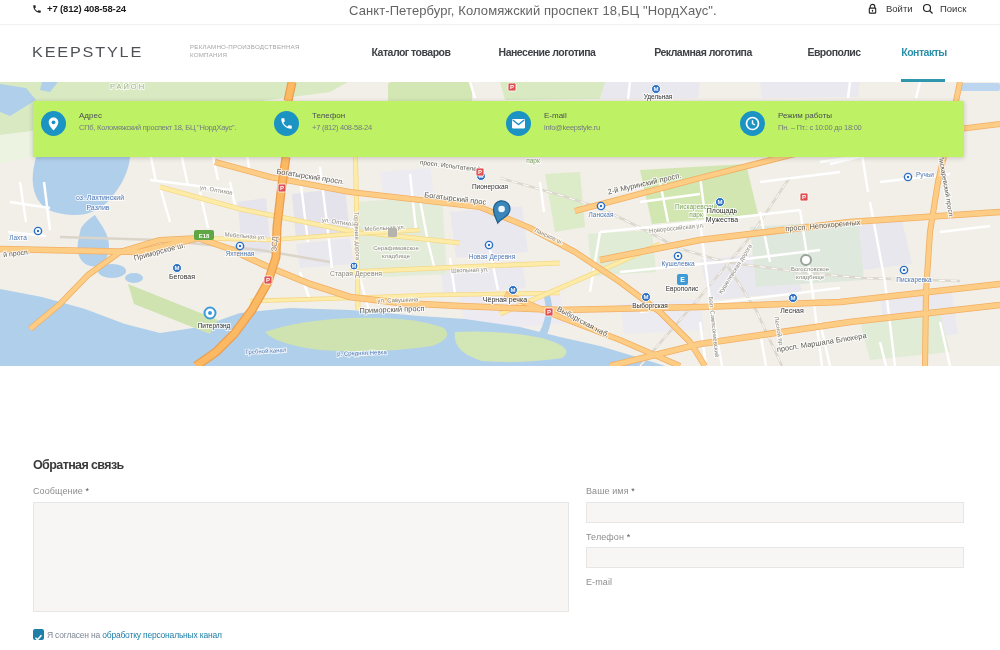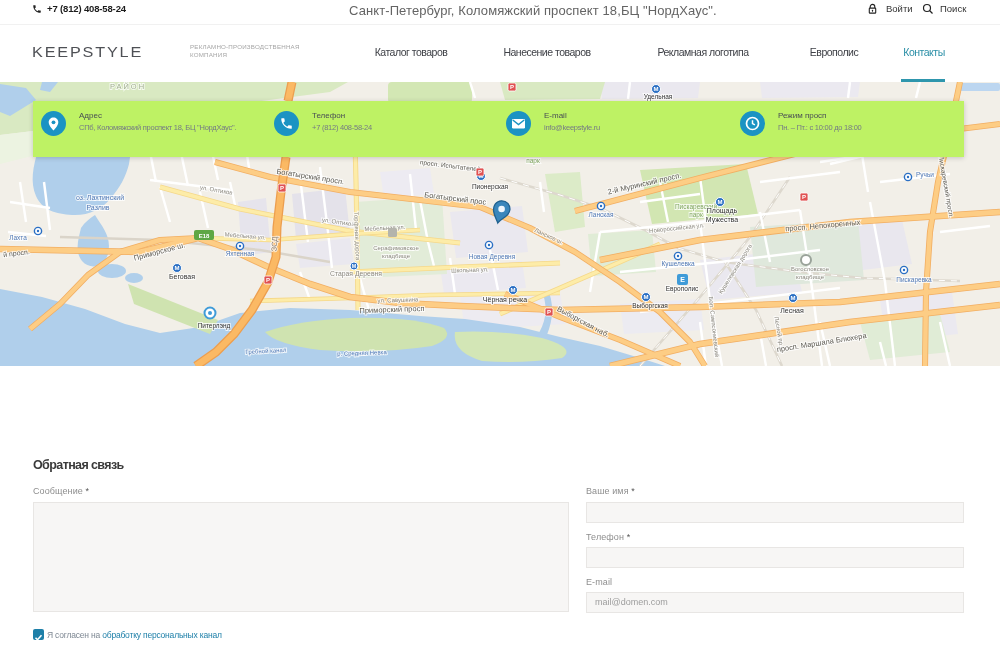--- a/index.html
+++ b/index.html
@@ -5,21 +5,21 @@
 body{width:1000px;height:650px;font-family:"Liberation Sans",sans-serif;background:#fff;overflow:hidden}
 #topbar{position:relative;height:25px;background:#fff;border-bottom:1px solid #f1f1f1}
 #header{position:relative;height:57px;background:#fff}
 .abs{position:absolute}
 #mapwrap{position:relative;height:320px;overflow:hidden}
 #card{position:absolute;left:33px;top:19px;width:931px;height:56px;background:#bef264;box-shadow:0 1px 5px rgba(0,0,0,.18)}
 .citem{position:absolute;top:0;height:56px}
 .cic{position:absolute;top:10px;left:0;width:25px;height:25px;border-radius:50%;background:#1b93c3}
 .clab{position:absolute;left:38px;top:10px;font-size:8px;color:#484d54;white-space:nowrap}
 .cval{position:absolute;left:38px;top:21.5px;font-size:7.5px;letter-spacing:-.25px;color:#747a84;white-space:nowrap}
-.navi{position:absolute;top:21px;transform:translateX(-50%);font-size:10.5px;font-weight:normal;color:#3f4147;letter-spacing:-.5px;white-space:nowrap}
+.navi{position:absolute;top:21px;transform:translateX(-50%);font-size:10.5px;font-weight:bold;color:#3f4147;letter-spacing:-.5px;white-space:nowrap}
 #lower{position:relative;height:284px;background:#fff}
 .flab{position:absolute;font-size:9px;color:#8e8e8e;letter-spacing:.1px}
 .finp{position:absolute;background:#f7f6f5;border:1px solid #e8e6e4}
 </style></head>
 <body>
 <div id="topbar">
  <svg class="abs" style="left:32px;top:4px" width="10" height="10" viewBox="0 0 24 24">
       <path fill="#222" d="M6.6 10.8c1.4 2.8 3.8 5.1 6.6 6.6l2.2-2.2c.3-.3.7-.4 1-.2 1.1.4 2.3.6 3.6.6.6 0 1 .4 1 1V20c0 .6-.4 1-1 1C10.6 21 3 13.4 3 4c0-.6.4-1 1-1h3.5c.6 0 1 .4 1 1 0 1.2.2 2.4.6 3.6.1.3 0 .7-.2 1l-2.3 2.2z"></path>
     </svg>
  <div class="abs" style="left:47px;top:3px;font-size:9.5px;font-weight:bold;color:#1c1c1c;letter-spacing:-.15px">+7 (812) 408-58-24</div>
@@ -36,21 +36,21 @@
       <path stroke="#222" stroke-width="2.4" d="M15.5 15.5L21 21"></path>
     </svg>
  <div class="abs" style="left:940px;top:3px;font-size:9.5px;color:#333">Поиск</div>
 </div>
 <div id="header">
  <svg class="abs" style="left:32px;top:18px" width="115" height="18" viewBox="0 0 115 18">
       <text x="0" y="14" font-family="Liberation Sans" font-size="15" letter-spacing="1.7" fill="#4e5055" transform="scale(1.08,1)">KEEPSTYLE</text>
     </svg>
  <div class="abs" style="left:190px;top:18px;font-size:6.2px;line-height:8.2px;color:#a6a6a6;letter-spacing:.2px">РЕКЛАМНО-ПРОИЗВОДСТВЕННАЯ<br>КОМПАНИЯ</div>
  <div class="navi" style="left:411px">Каталог товаров</div>
- <div class="navi" style="left:547px">Нанесение товаров</div>
+ <div class="navi" style="left:547px">Нанесение логотипа</div>
  <div class="navi" style="left:703px">Рекламная логотипа</div>
  <div class="navi" style="left:834px">Европолис</div>
  <div class="navi" style="left:924px;color:#2b8fa7">Контакты</div>
  <div class="abs" style="left:901px;top:54px;width:44px;height:3px;background:#2e96ad"></div>
 </div>
 <div id="mapwrap">
 <svg id="map" width="1000" height="284" viewBox="0 0 1000 284" style="display:block;background:#f2efe8">
 <polygon points="238,120 266,116 271,170 242,174" fill="#e6e4ec"></polygon>
 <polygon points="292,112 345,106 350,152 296,157" fill="#e4e2ea"></polygon>
 <polygon points="296,162 350,156 354,182 300,186" fill="#eae8ef"></polygon>
@@ -306,35 +306,34 @@
             <path d="M6.8 9l5.7 4.6L18.2 9" stroke="#1b93c3" stroke-width="1.5" fill="none"></path>
           </svg></div>
   <div class="clab">E-mail</div>
   <div class="cval">info@keepstyle.ru</div>
  </div>
  <div class="citem" style="left:707px">
   <div class="cic"><svg width="25" height="25" viewBox="0 0 24 24" style="padding:4.5px">
             <circle cx="12" cy="12" r="9" fill="none" stroke="#fff" stroke-width="2.6"></circle>
             <path stroke="#fff" stroke-width="2.2" fill="none" d="M12 7v5.2l3.6 2"></path>
           </svg></div>
-  <div class="clab">Режим просп</div>
+  <div class="clab">Режим работы</div>
   <div class="cval">Пн. – Пт.: с 10:00 до 18:00</div>
  </div>
 </div>
 </div>
 <div id="lower">
  <div class="abs" style="left:33px;top:56px;font-size:12.5px;font-weight:bold;color:#3a3a3a;letter-spacing:-.6px">Обратная связь</div>
  <div class="flab" style="left:33px;top:84px">Сообщение <span style="color:#555">*</span></div>
  <div class="finp" style="left:33px;top:100px;width:536px;height:110px"></div>
  <div class="flab" style="left:586px;top:84px">Ваше имя <span style="color:#555">*</span></div>
  <div class="finp" style="left:586px;top:100px;width:378px;height:21px"></div>
  <div class="flab" style="left:586px;top:130px">Телефон <span style="color:#555">*</span></div>
  <div class="finp" style="left:586px;top:145px;width:378px;height:21px"></div>
  <div class="flab" style="left:586px;top:175px">E-mail</div>
- <div class="finp" style="left:586px;top:190px;width:378px;height:21px;font-size:9px;color:#9d9d9d;line-height:19px;padding-left:8px">mail@domen.com</div>
  <div class="abs" style="left:33px;top:227px;width:11px;height:11px;background:#1d7fae;background:#1d7fa8;border-radius:2px">
   <svg width="11" height="11" viewBox="0 0 11 11">
         <path fill="none" stroke="#fff" stroke-width="1.6" d="M2.5 5.7l2 2 4-4.5"></path>
       </svg>
  </div>
  <div class="abs" style="left:47px;top:228px;font-size:8.5px;letter-spacing:-.2px;color:#7e8893">Я согласен на <span style="color:#1d7fa8">обработку персональных канал</span></div>
  <div class="abs" style="left:33px;top:255px;width:57px;height:19px;background:#14532d;color:#fff;font-size:9px;font-weight:bold;text-align:center;line-height:19px">Отправить</div>
  <div class="abs" style="left:96px;top:255px;width:55px;height:19px;background:#fff;border:1px solid #c3cdd3;color:#1c7ba3;font-size:9px;font-weight:normal;text-align:center;line-height:17px">Сбросить</div>
 </div>
 

